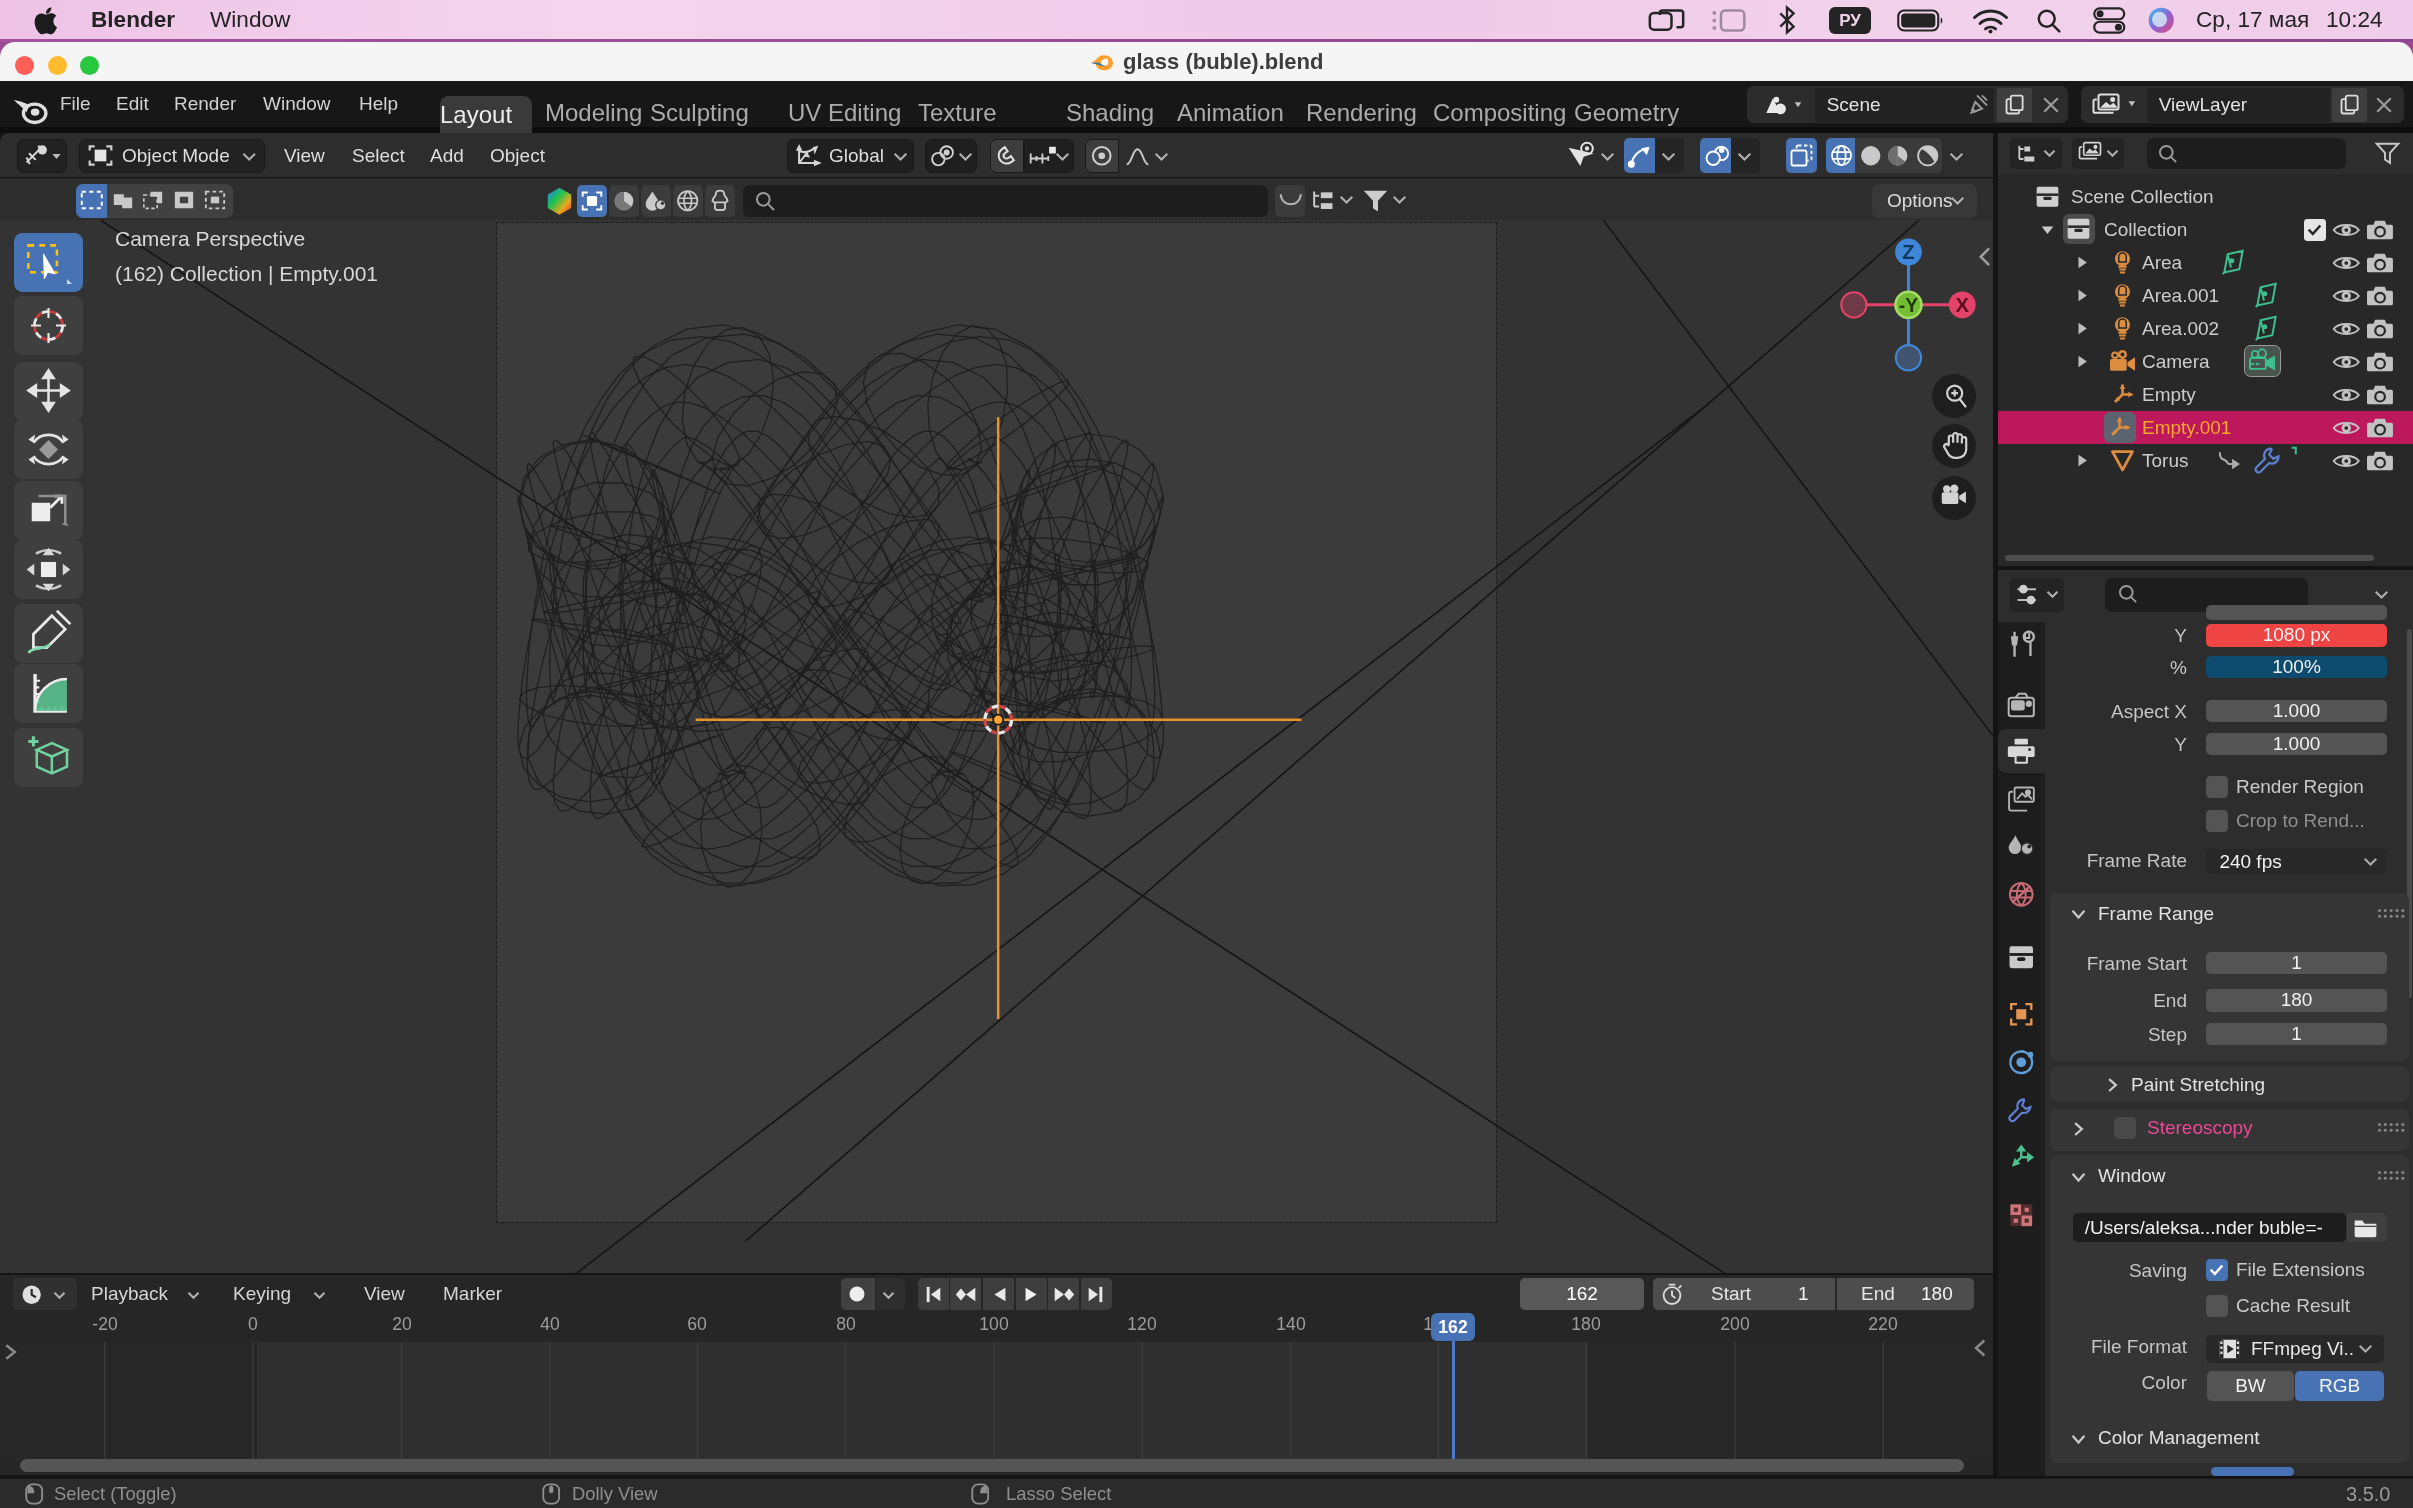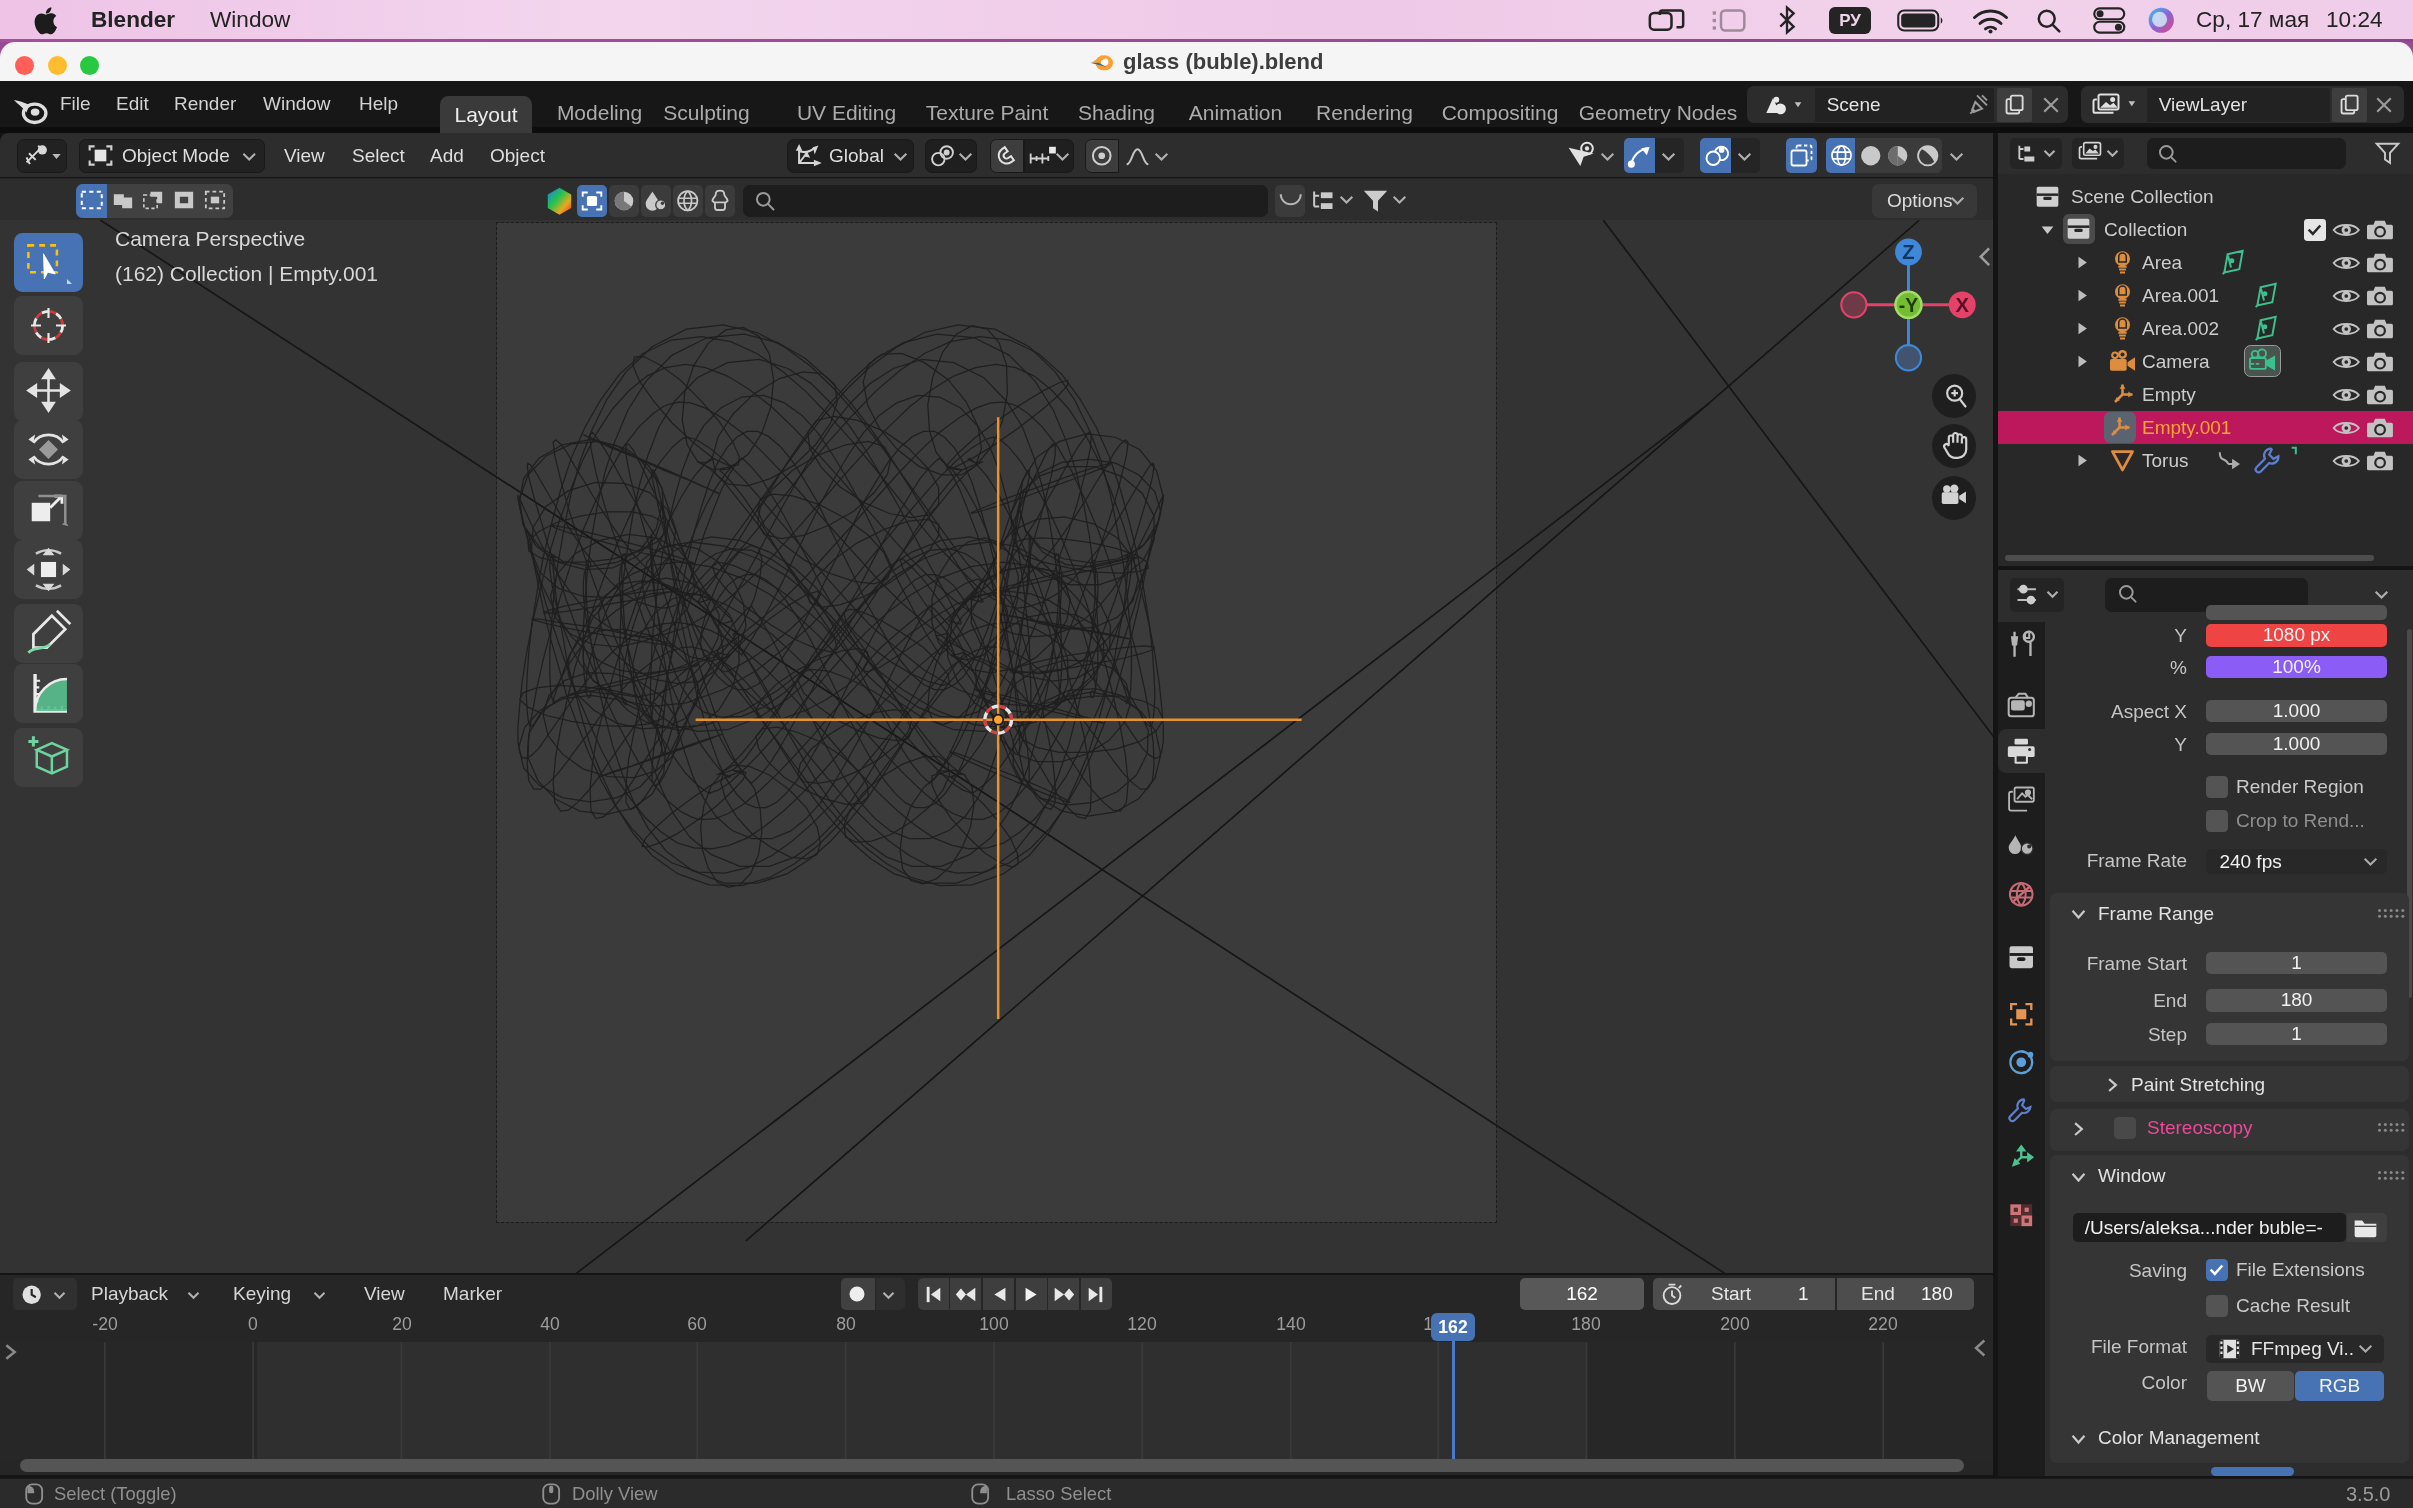--- a/index.html
+++ b/index.html
@@ -5,21 +5,21 @@
 .abs{position:absolute}
 .menubar{left:0;top:0;width:2413px;height:39px;background:linear-gradient(90deg,#eec3e6 0%,#f3d6ee 25%,#efc9e8 55%,#f2d2eb 80%,#efcce9 100%)}
 .mbline{left:0;top:39px;width:2413px;height:3.4px;background:linear-gradient(90deg,#a4509c,#8e4590)}
 .mbtext{color:#232323;font-size:22.6px;line-height:39px}
 .titlebar{left:0;top:42px;width:2413px;height:39px;background:#f6f5f6;border-radius:15px 15px 0 0}
 .tl{top:56px;width:19px;height:19px;border-radius:50%}
 .title{top:42px;left:0;width:2413px;height:39px;text-align:center;font-size:22px;font-weight:bold;color:#3d3d3d;line-height:39px}
 .topbar{left:0;top:81px;width:2413px;height:46px;background:#171717}
 .tbsep{left:0;top:127px;width:2413px;height:5.9px;background:#0d0d0d}
 .menu{color:#d2d2d2;font-size:19px;line-height:46px}
-.wtab{color:#ababab;font-size:21px;line-height:37px;text-align:center}
+.wtab{color:#ababab;font-size:24px;line-height:37px;}
 .wtab.act{background:#3a3a3a;border-radius:8.4px 8.4px 0 0;color:#ececec}
 .vhead{background:#2d2d2d}
 .hbtn{background:#222222;border:0.8px solid #191919;border-radius:6.7px}
 .hmenu{color:#dedede;font-size:19px;line-height:44px}
 .viewport{left:0;top:220px;width:1993px;height:1053px;background:#333333;overflow:hidden}
 .camarea{position:absolute;left:497px;top:3.4px;width:999px;height:999px;background:#3b3b3b;outline:1.7px dashed #1c1c1c}
 .vptext{position:absolute;color:#d8d8d8;font-size:21px}
 .toolbtn{position:absolute;left:14.2px;width:69px;height:59px;background:#3f3f3f;border-radius:8.4px}
 .toolbtn.act{background:#4772b3}
 .navcirc{position:absolute;width:44px;height:44px;border-radius:50%;background:rgba(22,22,22,0.72)}
@@ -997,21 +997,21 @@
         <rect x="8" y="8" width="5" height="5" fill="#512d2f"></rect>
         <rect x="21" y="21" width="5" height="5" fill="#512d2f"></rect>
         <rect x="21" y="8" width="5" height="5" fill="#cf7478"></rect>
         <rect x="8" y="21" width="5" height="5" fill="#cf7478"></rect>
       </g>
     </svg>
 <div class="pfield" style="left:208px;top:35px;width:181px;height:15px;line-height:15px;background:#545454;text-align:center;font-size:19px"></div>
 <div class="plabel" style="left:-62px;top:54px;width:251px;color:#c5c5c5">Y</div>
 <div class="pfield" style="left:208px;top:54px;width:181px;height:22.6px;line-height:22.6px;background:#ef4444;text-align:center;font-size:19px">1080 px</div>
 <div class="plabel" style="left:-62px;top:86px;width:251px;color:#c5c5c5">%</div>
-<div class="pfield" style="left:208px;top:86px;width:181px;height:22px;line-height:22px;background:#8b5cf6;text-align:center;font-size:19px">100%</div>
+<div class="pfield" style="left:208px;top:86px;width:181px;height:22px;line-height:22px;background:#0c4a6e;text-align:center;font-size:19px">100%</div>
 <div class="plabel" style="left:-62px;top:130px;width:251px;color:#c5c5c5">Aspect X</div>
 <div class="pfield" style="left:208px;top:130px;width:181px;height:22px;line-height:22px;background:#545454;text-align:center;font-size:19px">1.000</div>
 <div class="plabel" style="left:-62px;top:163px;width:251px;color:#c5c5c5">Y</div>
 <div class="pfield" style="left:208px;top:163px;width:181px;height:22px;line-height:22px;background:#545454;text-align:center;font-size:19px">1.000</div>
 <div class="abs" style="left:208px;top:206px;width:22px;height:22px;background:#545454;border-radius:4.2px"></div>
 <div class="abs" style="left:238px;top:206px;color:#c9c9c9;font-size:19px;line-height:22px">Render Region</div>
 <div class="abs" style="left:208px;top:240px;width:22px;height:22px;background:#545454;border-radius:4.2px"></div>
 <div class="abs" style="left:238px;top:240px;color:#8f8f8f;font-size:19px;line-height:22px">Crop to Rend...</div>
 <div class="plabel" style="left:-62px;top:279px;width:251px;color:#c5c5c5">Frame Rate</div>
 <div class="pfield" style="left:208px;top:279px;width:181px;height:25px;line-height:25px;background:#282828;text-align:left;font-size:19px;padding-left:13.4px">240 fps</div>

